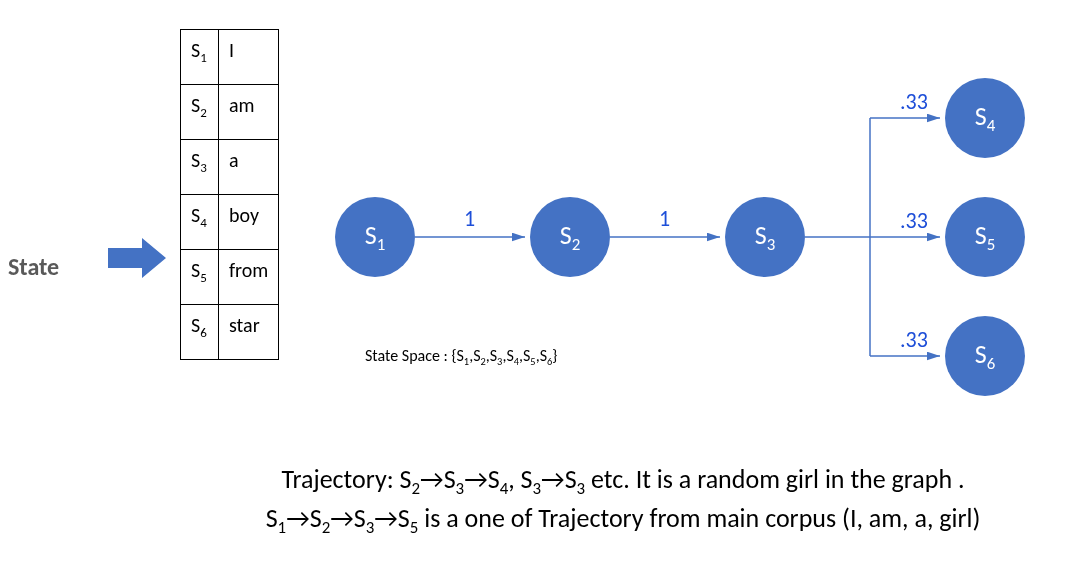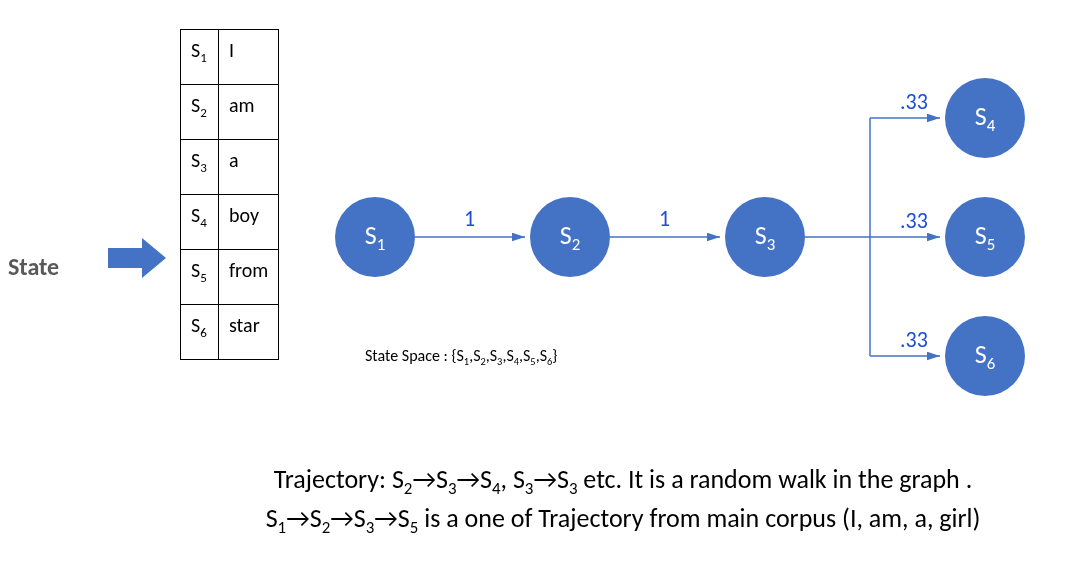--- a/index.html
+++ b/index.html
@@ -162,15 +162,15 @@
 <div class="edge-label" style="left:659px; top:205px;">1</div>
 <div class="edge-label" style="left:900px; top:88px;">.33</div>
 <div class="edge-label" style="left:900px; top:207px;">.33</div>
 <div class="edge-label" style="left:900px; top:326px;">.33</div>
 
 <div class="state-space">
   <span>State Space : </span>{S<sub>1</sub>,S<sub>2</sub>,S<sub>3</sub>,S<sub>4</sub>,S<sub>5</sub>,S<sub>6</sub>}
 </div>
 
 <div class="trajectory">
-  <span>Trajectory: S</span><sub>2</sub>→<span>S</span><sub>3</sub>→<span>S</span><sub>4</sub><span>, S</span><sub>3</sub>→<span>S</span><sub>3</sub><span> etc. It is a random walk in the graph .</span><br>
+  <span>Trajectory: S</span><sub>2</sub>→<span>S</span><sub>3</sub>→<span>S</span><sub>4</sub><span>, S</span><sub>3</sub>→<span>S</span><sub>3</sub><span> etc. It is a random girl in the graph .</span><br>
   <span>S</span><sub>1</sub>→<span>S</span><sub>2</sub>→<span>S</span><sub>3</sub>→<span>S</span><sub>5</sub><span>  is a one of  Trajectory from main corpus (I, am, a, girl)</span>
 </div>
 
 </body></html>

